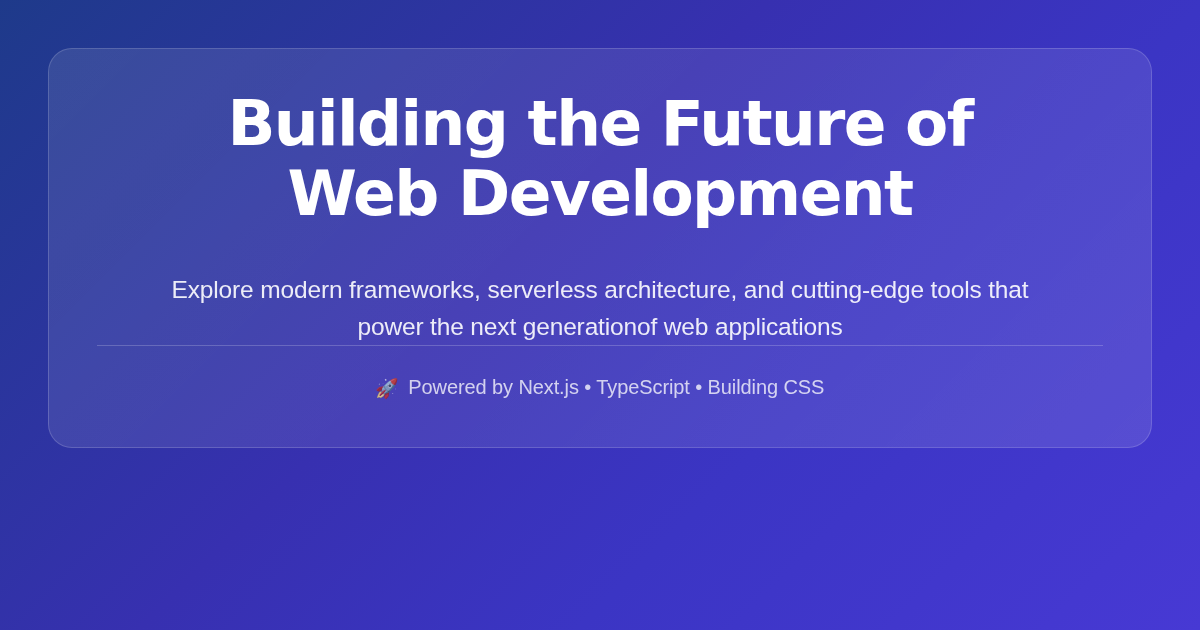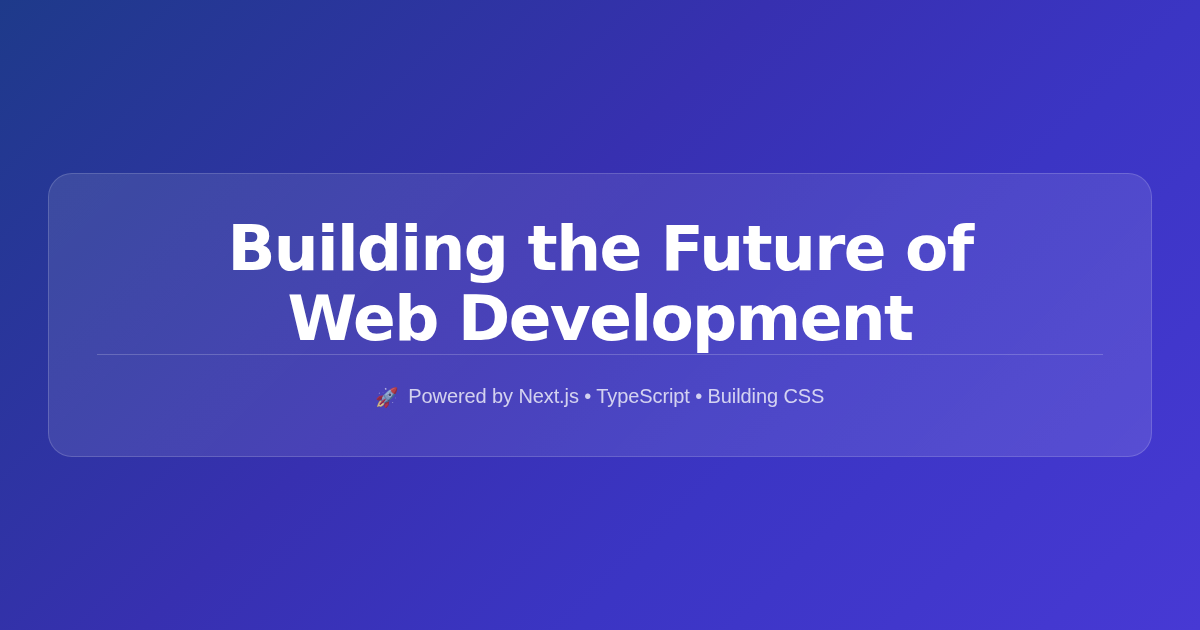--- a/index.html
+++ b/index.html
@@ -16,21 +16,21 @@
   }
 
   
   .og-canvas {
     position: relative;
     width: 1200px;
     height: 630px;
     box-sizing: border-box;
     background: linear-gradient(135deg, #1e3a8a 0%, #3730b0 42%, #3b35c4 66%, #4739d4 100%);
     display: flex;
-    align-items: center;
+    align-items: flex-start;
     justify-content: stretch;
     padding: 48px;
   }
 
   
   .hero-card {
     position: relative;
     flex: 1 1 auto;
     border-radius: 24px;
     background: linear-gradient(135deg, rgba(255,255,255,0.10) 0%, rgba(255,255,255,0.085) 50%, rgba(255,255,255,0.115) 100%);
@@ -108,20 +108,21 @@
 </head>
 <body>
 
 <div class="og-canvas">
 
   <div class="hero-card">
 
     <div class="hero-body">
       <h1 class="hero-title">Building the Future of Web Development</h1>
 
+      <p class="hero-subtitle">Explore modern frameworks, serverless architecture, and cutting-edge tools that power the next generationof web applications</p>
     </div>
 
     <div class="hero-divider"></div>
 
     <div class="hero-footer">
       <span class="footer-emoji">🚀</span>
       <span>Powered by Next.js • TypeScript • Building CSS</span>
     </div>
 
   </div>

